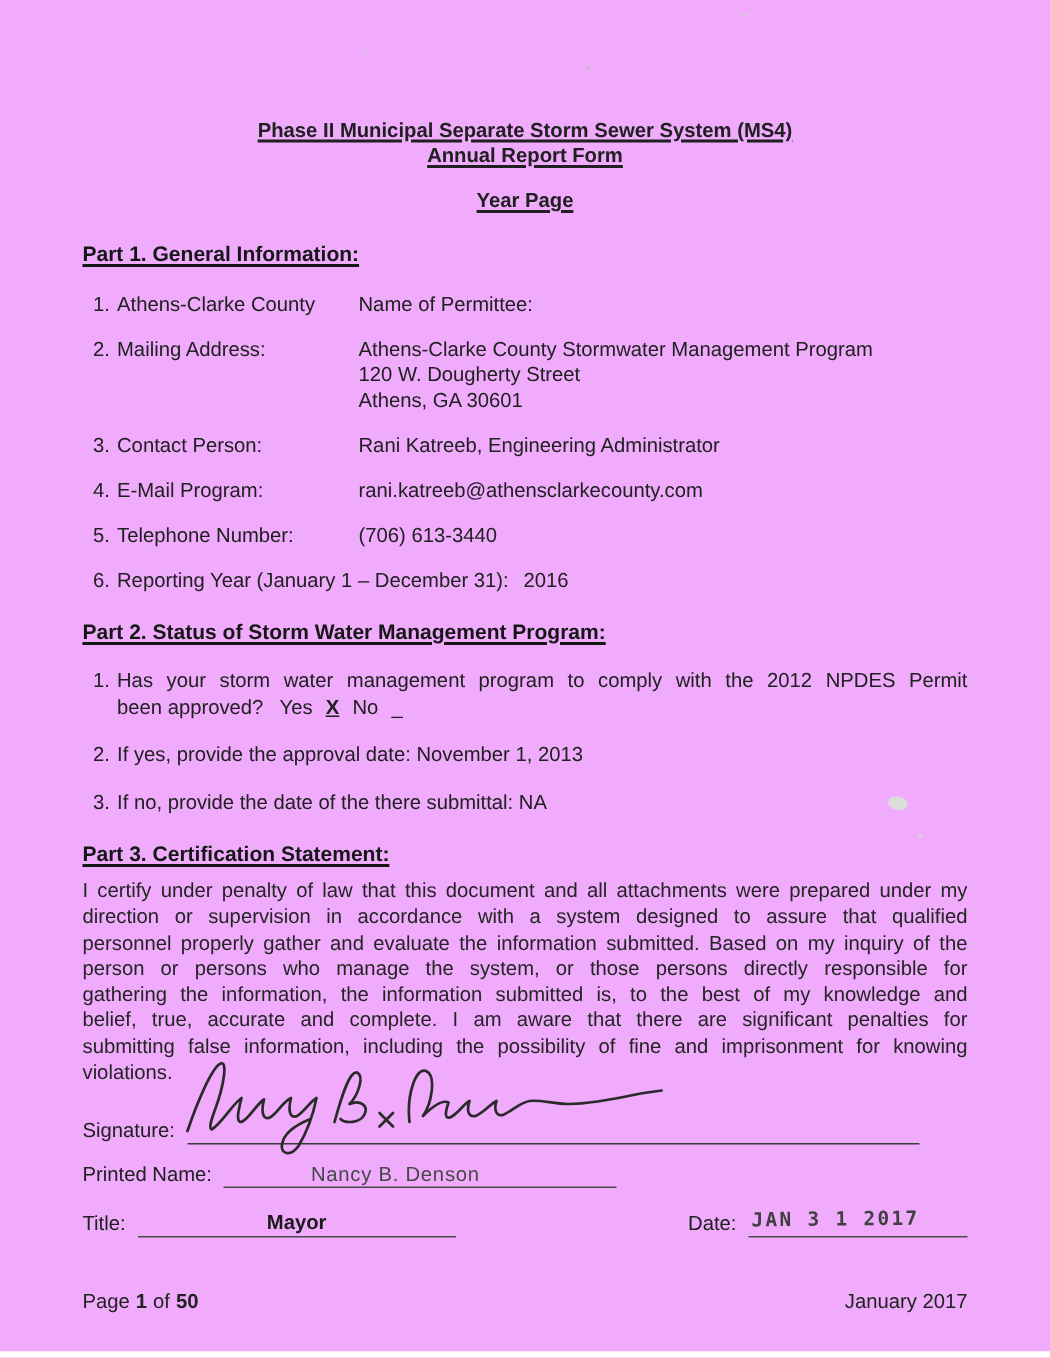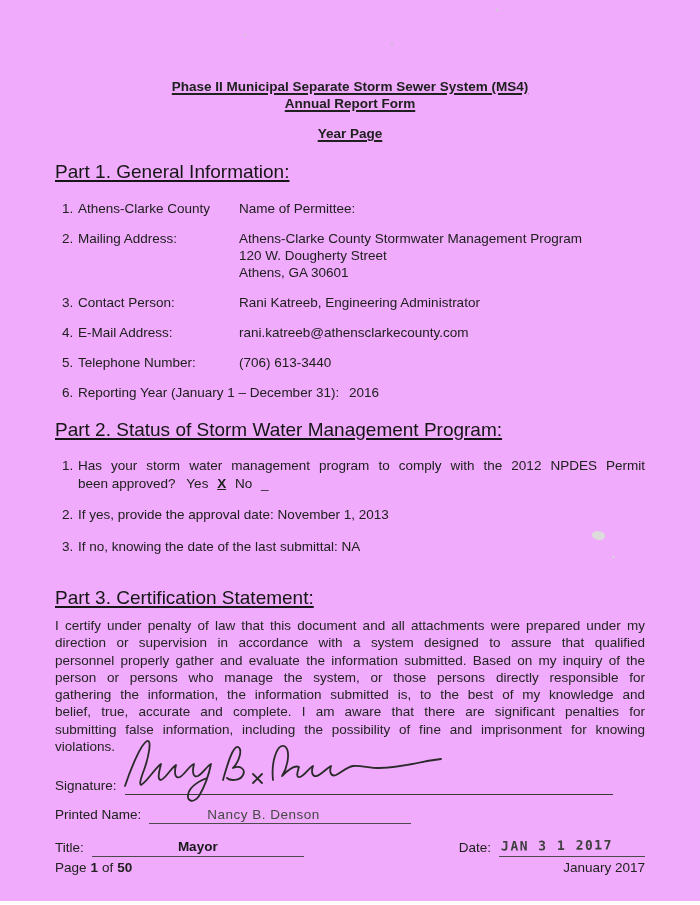--- a/index.html
+++ b/index.html
@@ -5,21 +5,21 @@
   html,body{margin:0;padding:0;background:#ffffff;}
   .sheet{
     width:700px;height:901px;background:#f0abfc;position:relative;
     font-family:"Liberation Sans","DejaVu Sans",sans-serif;
     font-size:13.5px;color:#202020;box-sizing:border-box;
     padding:78px 55px 0 55px;overflow:hidden;
   }
   .title-block{text-align:center;font-weight:bold;line-height:17px;}
   .underlined{text-decoration:underline;text-decoration-thickness:1.6px;text-underline-offset:2px;}
   .cover-title{margin-top:14px;text-align:center;font-weight:bold;}
-  .part-heading{font-size:19px;font-weight:normal;margin:16px 0 0 0;color:#161616;}
+  .part-heading{font-size:14px;font-weight:bold;margin:16px 0 0 0;color:#161616;}
   .p1-item{margin-top:13px;display:grid;grid-template-columns:16px 161px 1fr;padding-left:7px;line-height:17px;align-items:start;}
   .p1-item .full{grid-column:2 / 4;}
   .vline{display:block;}
   .q-item{margin-top:14px;display:grid;grid-template-columns:16px 1fr;padding-left:7px;line-height:17.5px;}
   .q-line1{text-align:justify;text-align-last:justify;}
   .xmark{font-weight:bold;text-decoration:underline;margin:0 3px 0 5px;}
   .nomark{margin-left:5px;}
   .no-label{margin-left:2px;}
   .cert-par{margin-top:8px;text-align:justify;line-height:17.3px;word-spacing:2px;color:#242424;}
   .sig-row{margin-top:15px;display:flex;align-items:flex-end;}
@@ -81,21 +81,21 @@
   </div>
 
   <div class="p1-item">
     <span>3.</span>
     <span>Contact Person:</span>
     <span>Rani Katreeb, Engineering Administrator</span>
   </div>
 
   <div class="p1-item">
     <span>4.</span>
-    <span>E-Mail Address:</span>
+    <span>E-Mail Program:</span>
     <span>rani.katreeb@athensclarkecounty.com</span>
   </div>
 
   <div class="p1-item">
     <span>5.</span>
     <span>Telephone Number:</span>
     <span>(706) 613-3440</span>
   </div>
 
   <div class="p1-item">
@@ -124,24 +124,24 @@
     </span>
   </div>
 
   <div class="q-item">
     <span>2.</span>
     <span>If yes, provide the approval date: November 1, 2013</span>
   </div>
 
   <div class="q-item">
     <span>3.</span>
-    <span>If no, knowing the date of the last submittal: NA</span>
+    <span>If no, provide the date of the there submittal: NA</span>
   </div>
 
-  <div class="part-heading" style="margin-top:32px;">
+  <div class="part-heading" style="margin-top:18px;">
     <span class="underlined">Part 3. Certification Statement:</span>
   </div>
 
   <div class="cert-par">I certify under penalty of law that this document and all attachments were prepared under my direction or supervision in accordance with a system designed to assure that qualified personnel properly gather and evaluate the information submitted.  Based on my inquiry of the person or persons who manage the system, or those persons directly responsible for gathering the information, the information submitted is, to the best of my knowledge and belief, true, accurate and complete. I am aware that there are significant penalties for submitting false information, including the possibility of fine and imprisonment for knowing violations.</div>
 
   <div class="sig-row">
     <span class="sig-label">Signature:</span>
     <span class="sig-line">
       <svg class="sig-svg" width="330" height="76" viewBox="0 0 330 76">
         <g fill="none" stroke="#2a2a2a" stroke-width="1.8" stroke-linecap="round" stroke-linejoin="round">

